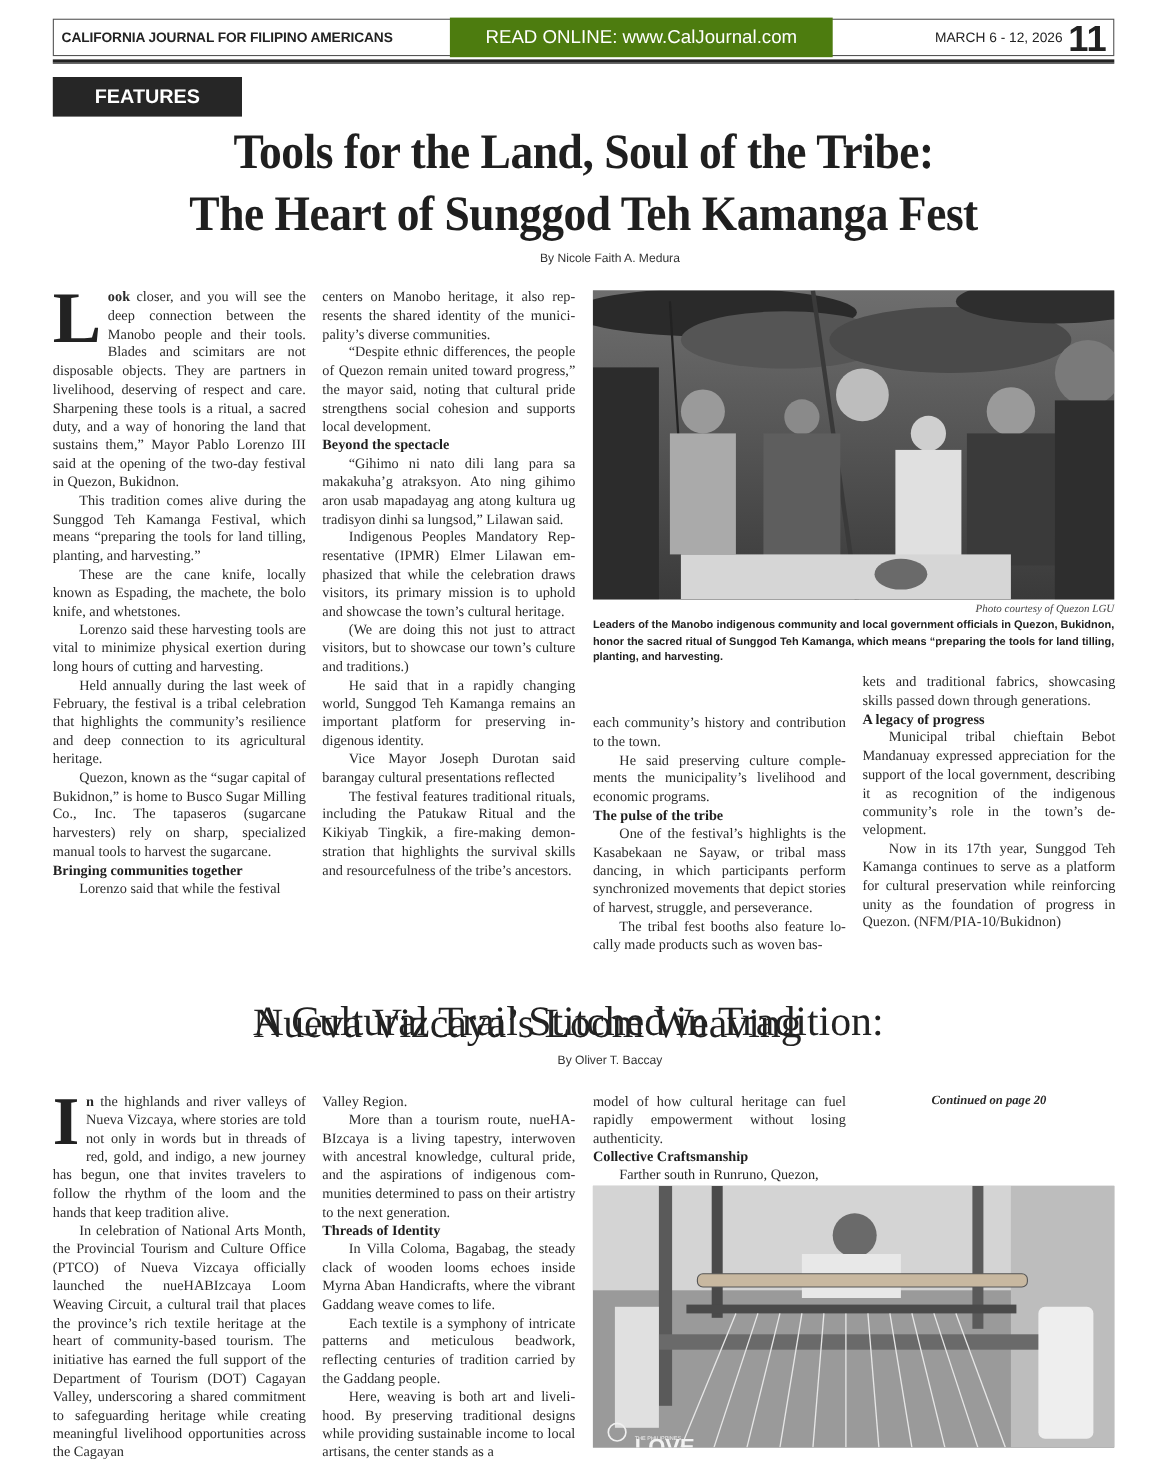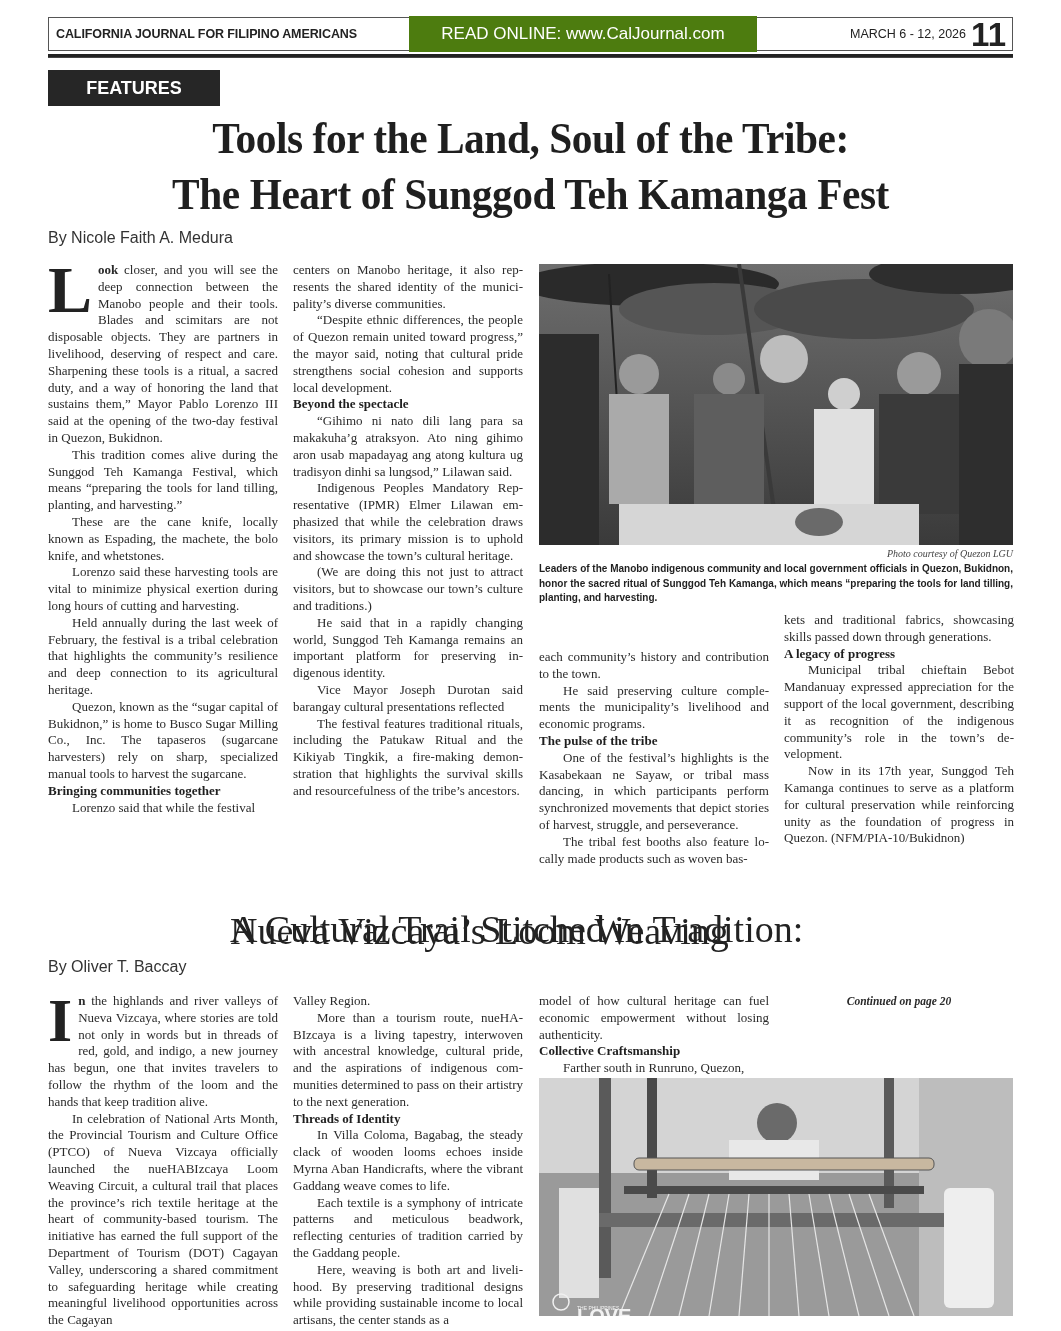--- a/index.html
+++ b/index.html
@@ -10,21 +10,21 @@
   .masthead { position: absolute; left: 48px; top: 17px; width: 965px; height: 34px; border: 1px solid #555; display: flex; align-items: center; }
   .mh-left { font-family: "Liberation Sans", sans-serif; font-weight: bold; font-size: 12.5px; color: #222; padding-left: 7px; width: 360px; letter-spacing: -0.1px; }
   .mh-mid { position: absolute; left: 360px; top: -2px; width: 348px; height: 36px; background: #4d7c0f; color: #fff; font-family: "Liberation Sans", sans-serif; font-weight: normal; font-size: 17px; display: flex; align-items: center; justify-content: center; }
   .mh-date { position: absolute; right: 46px; font-family: "Liberation Sans", sans-serif; font-weight: normal; font-size: 12.5px; color: #222; }
   .mh-page { position: absolute; right: 6px; top: -2px; font-family: "Liberation Sans", sans-serif; font-weight: bold; font-size: 33px; color: #222; }
   .rule-double { position: absolute; left: 48px; top: 54px; width: 965px; height: 4px; border-top: 3px solid #222; border-bottom: 1px solid #444; }
 
   .section-label { position: absolute; left: 48px; top: 70px; width: 172px; height: 36px; background: #262626; color: #fff; font-family: "Liberation Sans", sans-serif; font-weight: bold; font-size: 18px; display: flex; align-items: center; justify-content: center; }
 
   .headline1 { position: absolute; left: 0; width: 1061px; text-align: center; font-family: "Liberation Serif", serif; font-weight: bold; font-size: 45px; line-height: 56px; color: #1f1f1f; transform: scaleX(0.92); letter-spacing: -0.5px; }
-  .byline { position: absolute; left: 0; width: 1061px; text-align: left; font-family: "Liberation Sans", sans-serif; font-size: 16px; color: #333; padding-left: 48px; }
+  .byline { position: absolute; left: 0; width: 1061px; text-align: center; font-family: "Liberation Sans", sans-serif; font-size: 11px; color: #333; padding-left: 48px; }
 
   .col { position: absolute; font-size: 13px; line-height: 16.8px; text-align: justify; color: #2a2a2a; hyphens: manual; }
   .col p { text-indent: 24px; }
   .col p.noindent { text-indent: 0; }
   .col h4 { font-size: 13px; font-weight: bold; line-height: 16.8px; color: #1f1f1f; }
   .dropcap { float: left; font-size: 66px; line-height: 52px; font-weight: bold; color: #222; margin: 2px 6px 0 0; font-family: "Liberation Serif", serif; }
   .dropcap-i { float: left; font-size: 62px; line-height: 50px; font-weight: bold; color: #222; margin: 2px 6px 0 0; font-family: "Liberation Serif", serif; }
   .lead-bold { font-weight: bold; }
 
   .photo1 { position: absolute; left: 539px; top: 264px; width: 474px; height: 281px; background: #555; overflow: hidden; }
@@ -141,21 +141,21 @@
 <div class="col" style="left:293px; top:993px; width:230px;">
   <p class="noindent">Valley Region.</p>
   <p>More than a tourism route, nueHA­BIzcaya is a living tapestry, interwoven with ancestral knowledge, cultural pride, and the aspirations of indigenous com­munities determined to pass on their art­istry to the next generation.</p>
   <h4>Threads of Identity</h4>
   <p>In Villa Coloma, Bagabag, the steady clack of wooden looms echoes in­side Myrna Aban Handicrafts, where the vibrant Gaddang weave comes to life.</p>
   <p>Each textile is a symphony of intri­cate patterns and meticulous beadwork, reflecting centuries of tradition carried by the Gaddang people.</p>
   <p>Here, weaving is both art and liveli­hood. By preserving traditional designs while providing sustainable income to local artisans, the center stands as a</p>
 </div>
 
 <div class="col" style="left:539px; top:993px; width:230px;">
-  <p class="noindent">model of how cultural heritage can fuel economic empowerment without losing authenticity.</p>
+  <p class="noindent">model of how cultural heritage can fuel rapidly empowerment without losing authenticity.</p>
   <h4>Collective Craftsmanship</h4>
   <p>Farther south in Runruno, Quezon,</p>
 </div>
 
 <div class="col" style="left:784px; top:993px; width:230px;">
   <div class="continued">Continued on page 20</div>
 </div>
 
 <div class="photo2">
   <svg width="474" height="238" viewBox="0 0 474 238">

